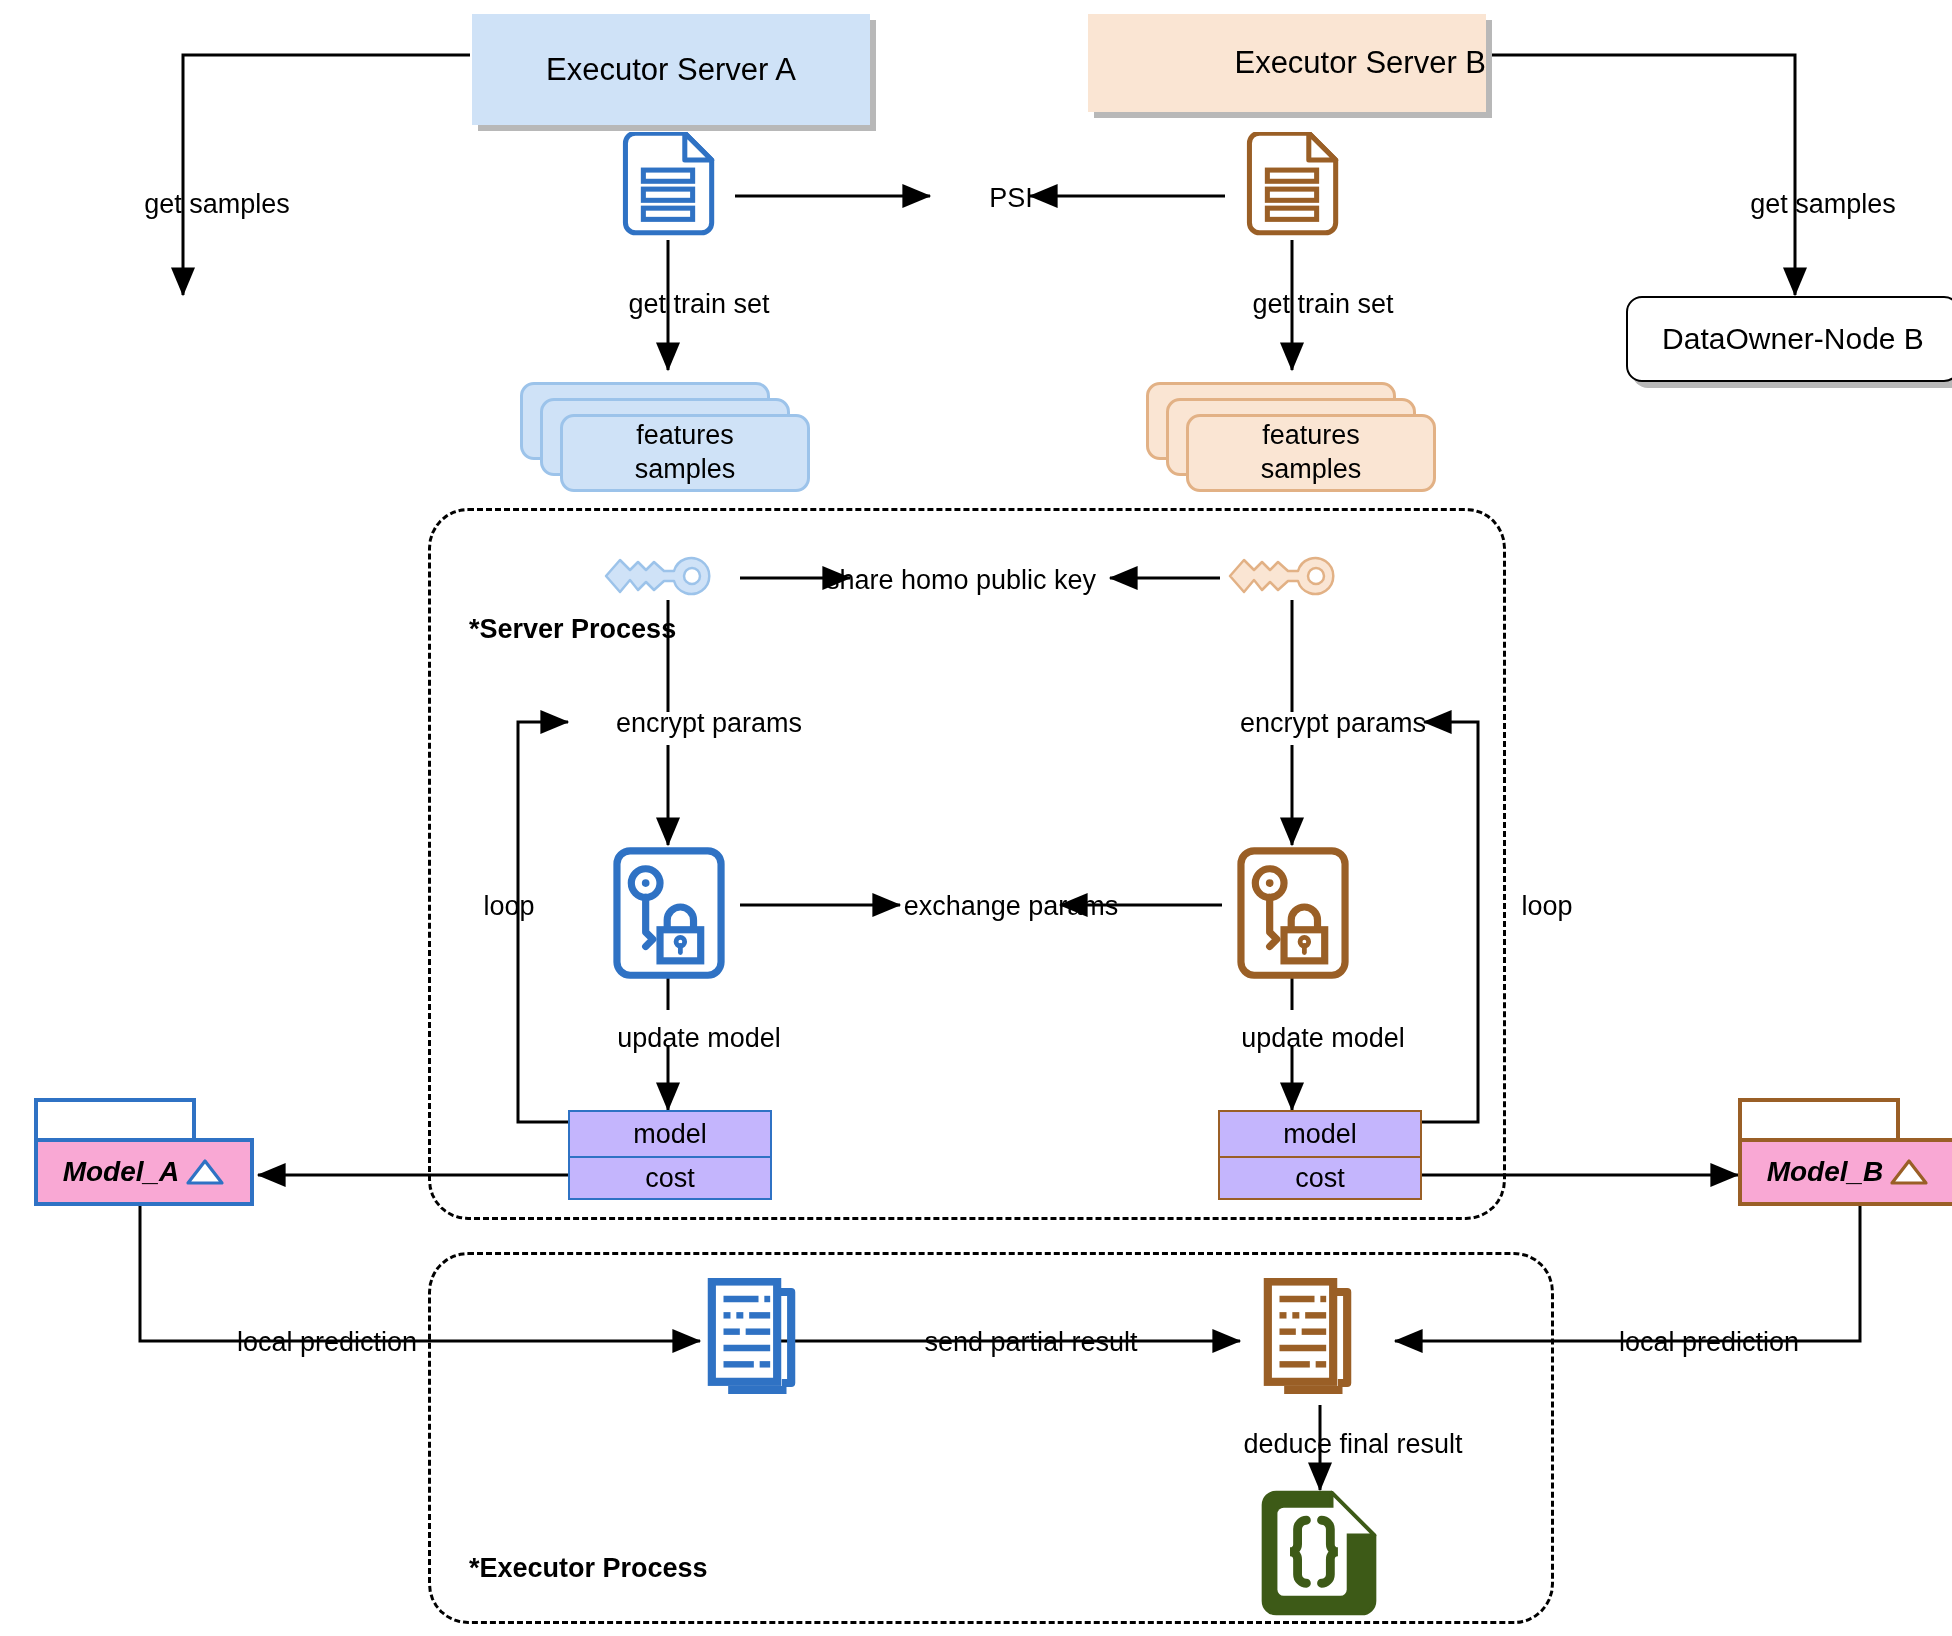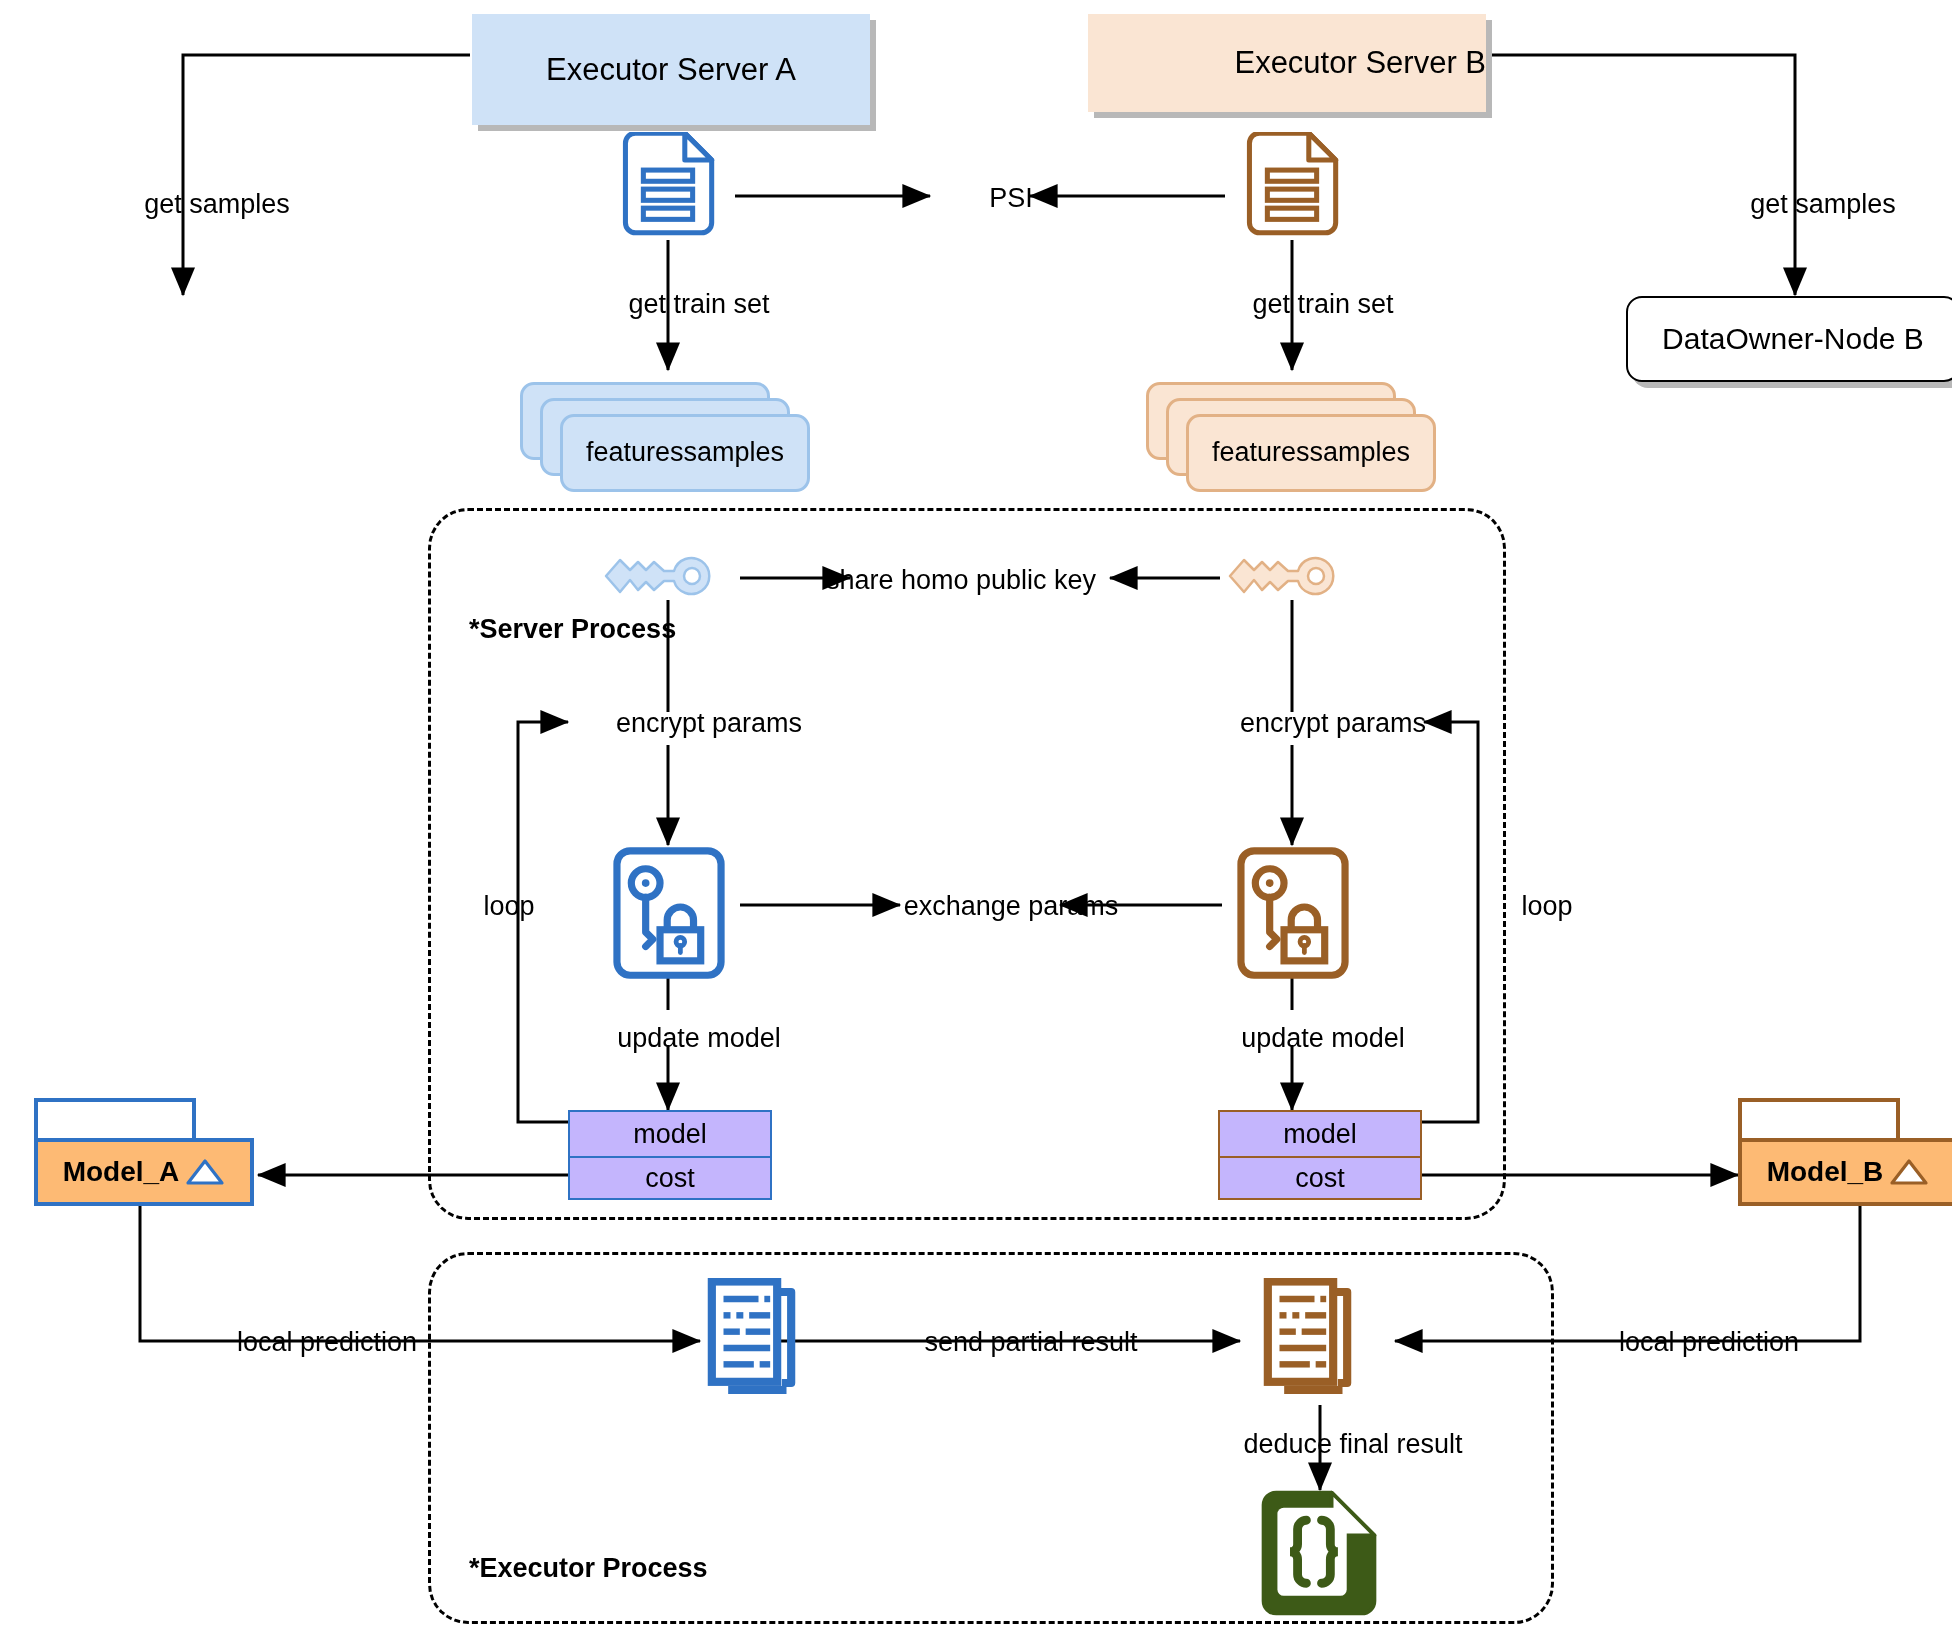--- a/index.html
+++ b/index.html
@@ -21,39 +21,39 @@
   
   .owner{position:absolute;display:flex;align-items:center;justify-content:center;
          background:#ffffff;border:2.5px solid #000;border-radius:16px;
          font-size:30px;color:#000;box-shadow:6px 6px 0 0 #b8b8b8;}
 
   
   .stack{position:absolute;}
   .stack .card{position:absolute;border-radius:14px;border:3px solid;box-sizing:border-box;}
   .stack.a .card{background:#cfe2f7;border-color:#9cc3ea;}
   .stack.b .card{background:#fae5d3;border-color:#e2b185;}
-  .stack .card.top{display:flex;flex-direction:row;align-items:center;justify-content:center;
+  .stack .card.top{display:flex;flex-direction:column;align-items:center;justify-content:center;
                    font-size:27px;color:#000;line-height:1.25;}
   .stack .card.top span{display:block;}
 
   
   .mtable{position:absolute;box-sizing:border-box;background:#c4b5fd;}
   .mtable .row{display:flex;align-items:center;justify-content:center;
                font-size:27px;color:#000;box-sizing:border-box;}
   .mtable.a{border:2.5px solid #2f72c4;}
   .mtable.a .row+.row{border-top:2.5px solid #2f72c4;}
   .mtable.b{border:2.5px solid #9a5f26;}
   .mtable.b .row+.row{border-top:2.5px solid #9a5f26;}
 
   
   .pkg{position:absolute;}
   .pkg .tab{position:absolute;box-sizing:border-box;background:#fff;}
-  .pkg .body{position:absolute;box-sizing:border-box;background:#fdba74;
+  .pkg .body{position:absolute;box-sizing:border-box;background:#f9a8d4;
              display:flex;align-items:center;justify-content:center;gap:6px;
-             font-size:28px;font-weight:bold;color:#000;}
+             font-size:28px;font-weight:bold;color:#000;font-style:italic;}
   .pkg.a .tab,.pkg.a .body{border:4px solid #2f72c4;}
   .pkg.b .tab,.pkg.b .body{border:4px solid #9a5f26;}
 
   
   .dashbox{position:absolute;box-sizing:border-box;border:3px dashed #000;border-radius:40px;background:transparent;}
 
   svg.layer{position:absolute;left:0;top:0;width:1952px;height:1636px;pointer-events:none;}
   svg.icon{position:absolute;}
 </style>
 </head>

